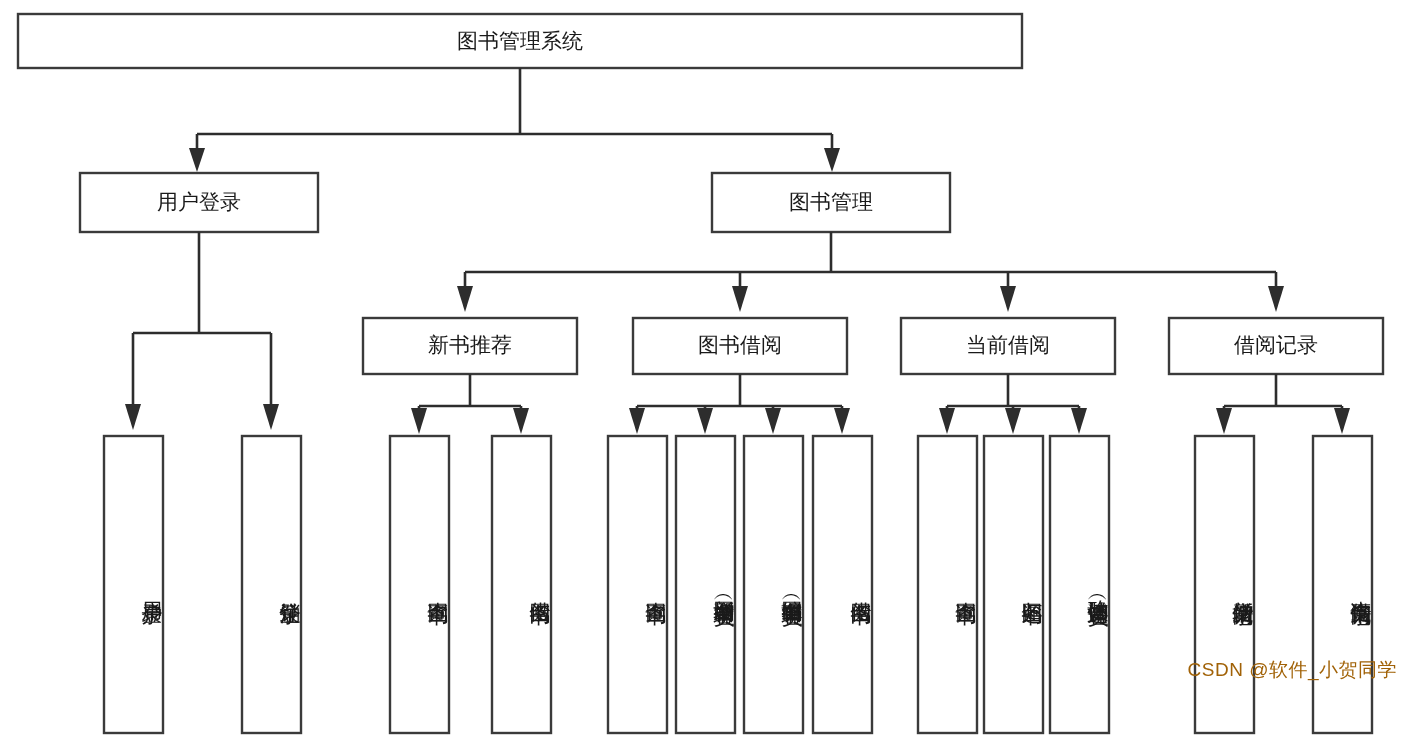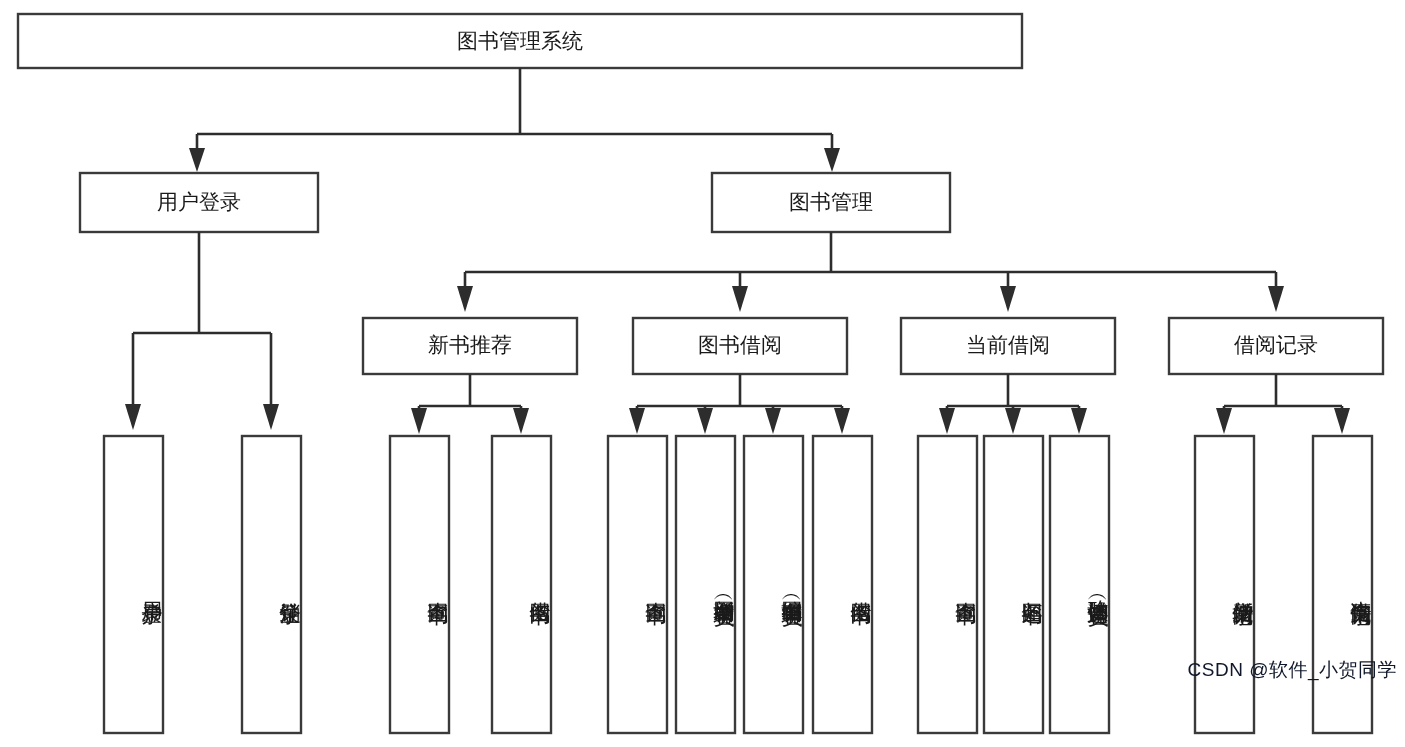--- a/index.html
+++ b/index.html
@@ -62,21 +62,21 @@
     justify-content: center;
     white-space: nowrap;
     pointer-events: none;
   }
   .watermark {
     position: absolute;
     right: 8px;
     bottom: 4px;
     font-family: "Liberation Sans", "DejaVu Sans", sans-serif;
     font-size: 19px;
-    color: #0f172a;
+    color: #a16207;
     letter-spacing: 0.5px;
     white-space: nowrap;
   }
 </style>
 </head>
 <body>
 
 <div id="diagram-root">
 
   <svg id="flow-svg" viewBox="0 0 1405 747">

